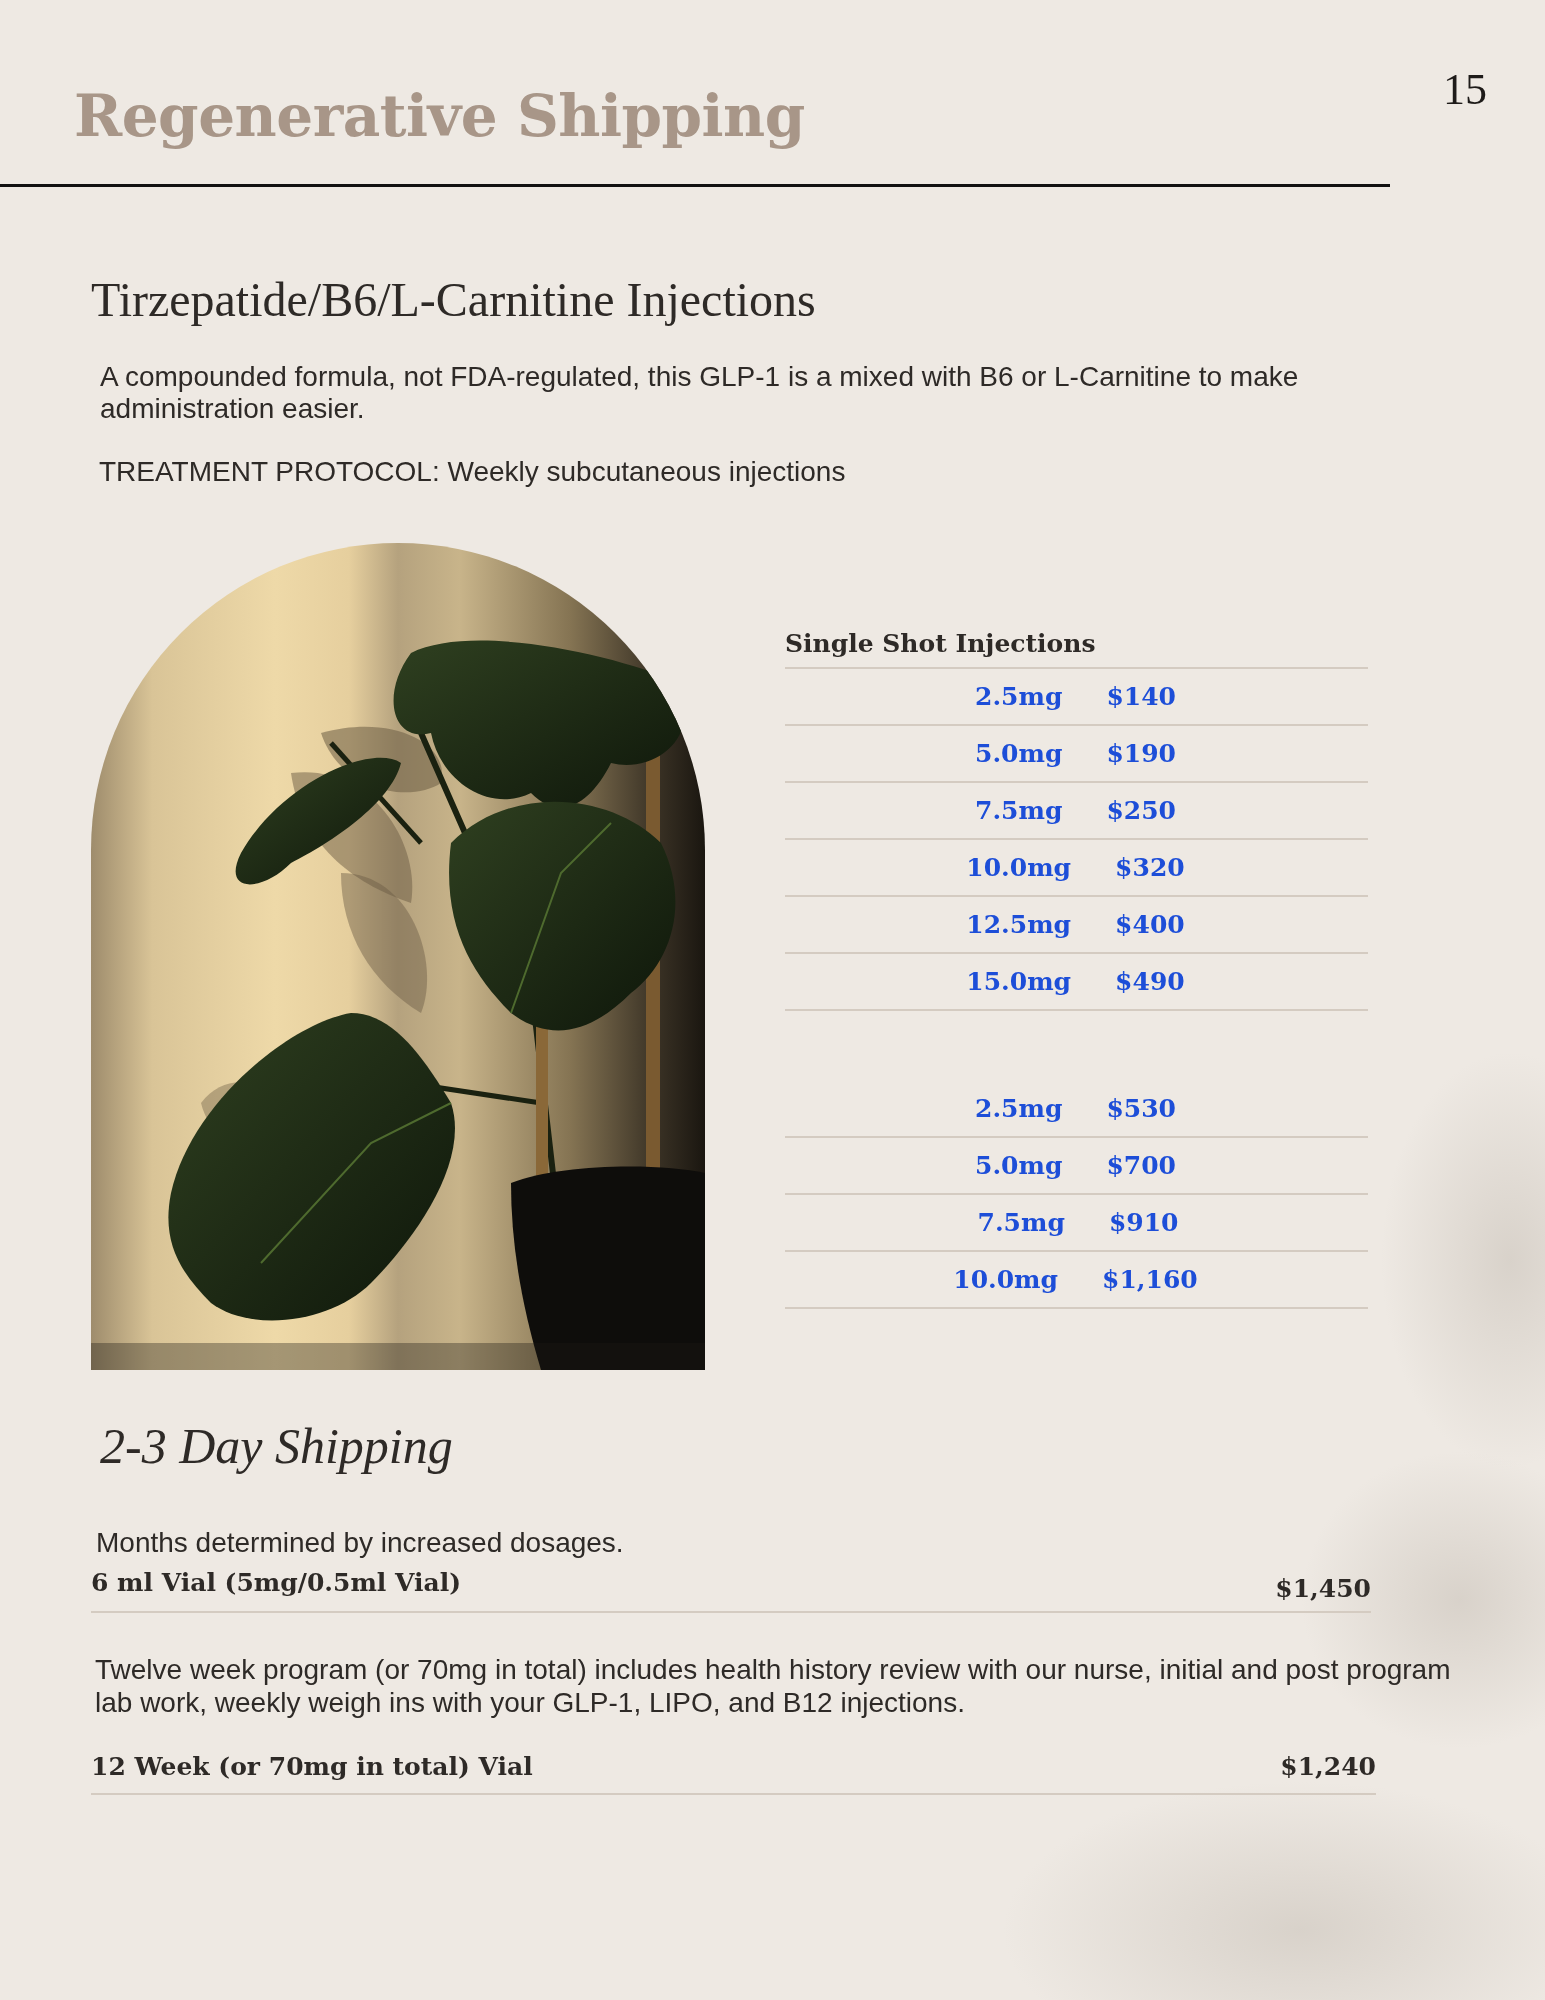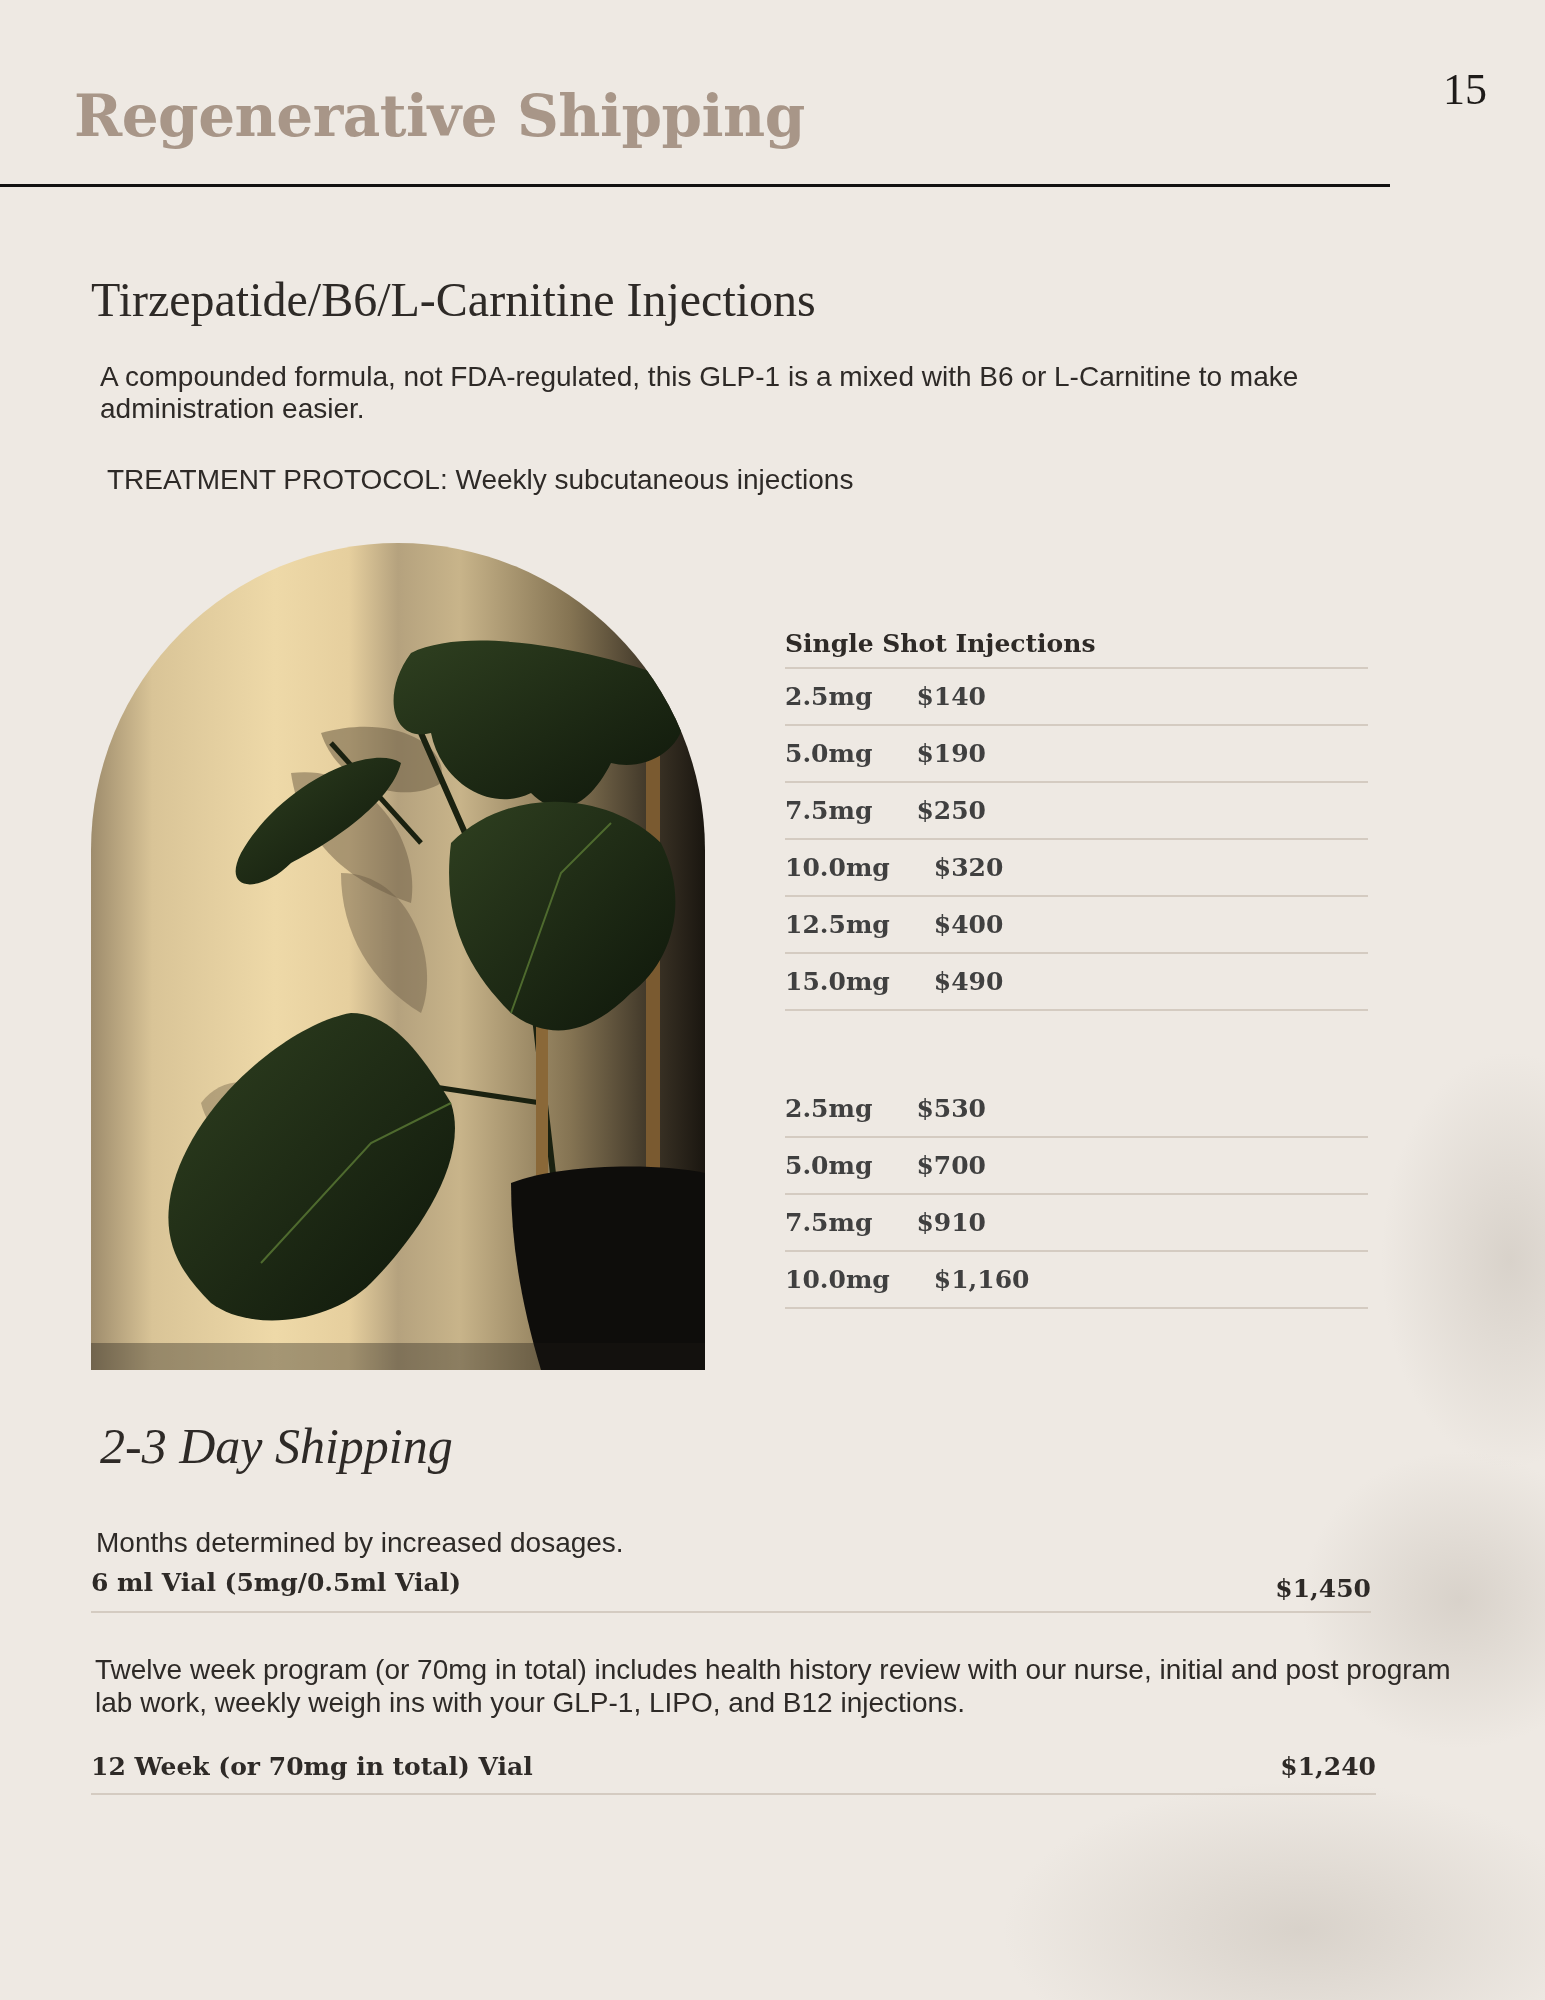--- a/index.html
+++ b/index.html
@@ -27,40 +27,40 @@
   }
   .section-title {
     position: absolute; left: 91px; top: 272px; margin: 0;
     font-family: "Liberation Serif", serif; font-weight: normal; font-size: 48px; color: #2E2A27;
   }
   .description {
     position: absolute; left: 91px; top: 352px; width: 1330px; margin: 9px;
     font-size: 28px; line-height: 32px; color: #2E2A27;
   }
   .protocol {
-    position: absolute; left: 91px; top: 448px; margin: 16px;
+    position: absolute; left: 91px; top: 448px; margin: 8px;
     font-size: 28px; color: #2E2A27; text-align: center;
   }
   .photo {
     position: absolute; left: 91px; top: 543px; width: 614px; height: 827px;
     border-radius: 307px 307px 0 0; overflow: hidden;
     background: linear-gradient(90deg, #9E8C6C 0%, #D9C497 10%, #EED9A8 30%, #E6CF9E 42%, #B5A27E 50%, #C8B48A 60%, #857453 78%, #3A3225 92%, #1A1610 100%);
   }
   .photo svg { position: absolute; left: 0; top: 0; width: 100%; height: 100%; }
   .price-block { position: absolute; left: 785px; width: 583px; }
   .block-title {
     font-family: "DejaVu Serif", "Liberation Serif", serif; font-weight: bold;
     font-size: 25px; color: #2E2A27; height: 41px; line-height: 36px;
     border-bottom: 2px solid #D4CBC1;
   }
   .price-row {
-    display: flex; justify-content: flex-start; align-items: center;
+    display: flex; justify-content: center; align-items: center;
     height: 55px; border-bottom: 2px solid #D4CBC1;
     font-family: "DejaVu Serif", "Liberation Serif", serif; font-weight: bold;
-    font-size: 25px; color: #404040; gap: 44px;
+    font-size: 25px; color: #1d4ed8; gap: 44px;
   }
   .price-row .price { padding-right: 2px; }
   .shipping-title {
     position: absolute; left: 91px; top: 1408px; margin: 9px;
     font-family: "Liberation Serif", serif; font-style: italic; font-weight: normal;
     font-size: 50px; color: #2E2A27;
   }
   .note {
     position: absolute; left: 91px; top: 1522px; margin: 5px; font-size: 28px; color: #2E2A27;
   }

